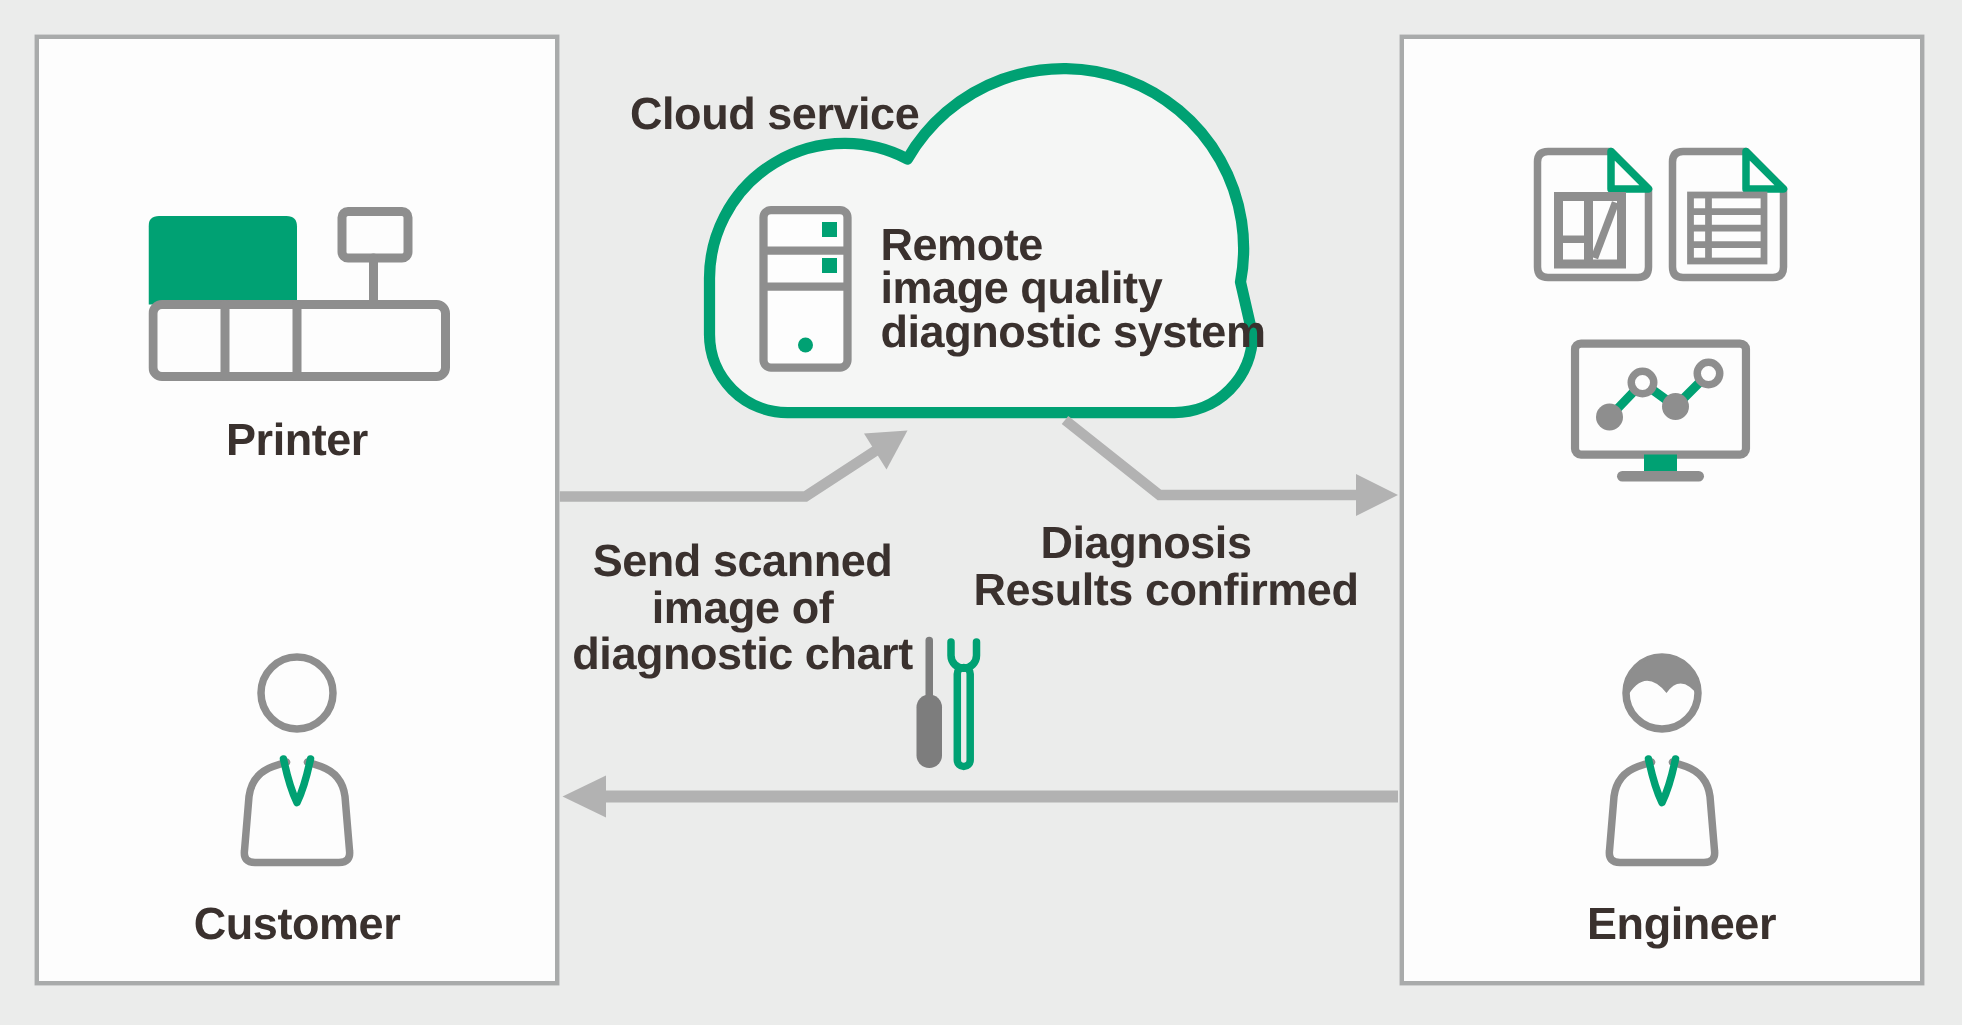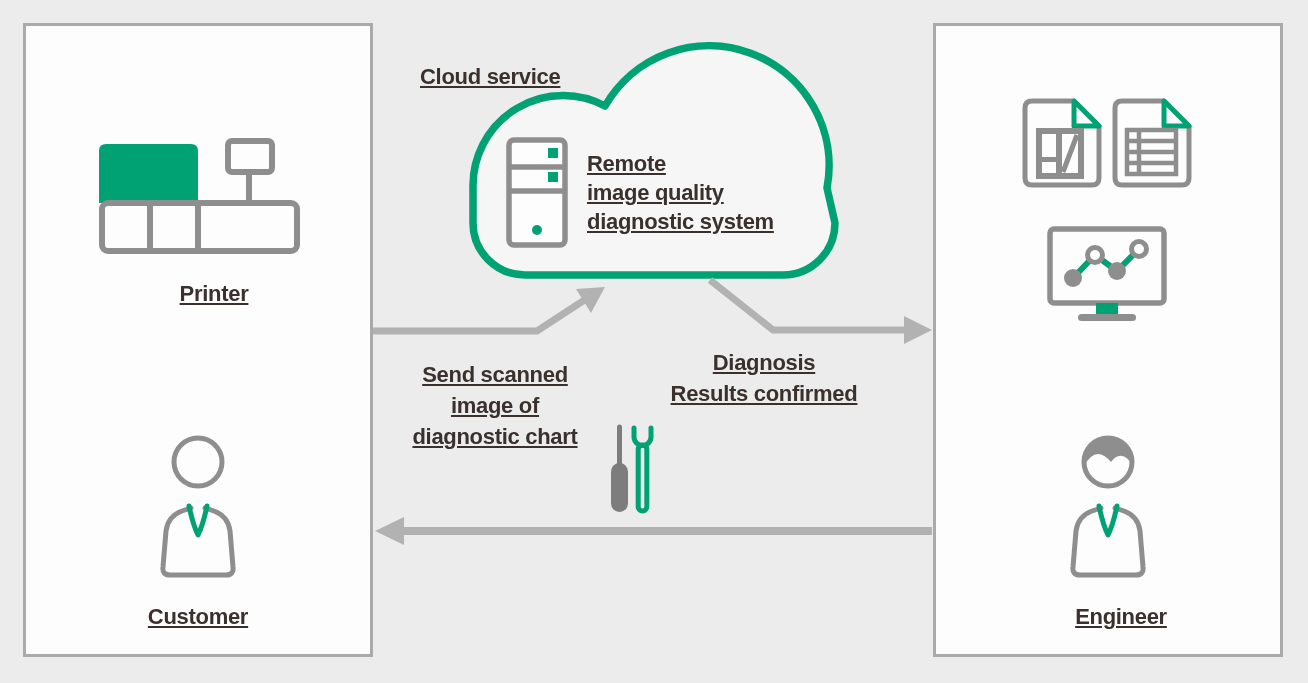--- a/index.html
+++ b/index.html
@@ -11,22 +11,22 @@
   .canvas{
     position:relative; width:1308px; height:683px; background:var(--bg);
     font-family:"Liberation Sans", sans-serif; overflow:hidden;
   }
   .box{
     position:absolute; box-sizing:border-box; background:var(--box-bg);
     border:3px solid var(--border-gray);
   }
   .abs{position:absolute;}
   .lbl{
-    position:absolute; color:var(--text); font-weight:600; font-size:22px;
-    letter-spacing:-0.3px; line-height:31px; text-align:center; white-space:nowrap;text-decoration:underline;
+    position:absolute; color:var(--text); font-weight:600; font-size:30px;
+    letter-spacing:-0.3px; line-height:31px; text-align:center; white-space:nowrap;
   }
   .lbl div{white-space:nowrap;}
   .left-al{text-align:left;}
   
   .sg{stroke:var(--icon-gray); fill:none; stroke-linejoin:round; stroke-linecap:round;}
   .sgf{fill:var(--icon-gray); stroke:none;}
   .gs{stroke:var(--green); fill:none; stroke-linejoin:round; stroke-linecap:round;}
   .gf{fill:var(--green); stroke:none;}
   .wf{fill:var(--box-bg); stroke:none;}
   .ag{stroke:var(--arrow-gray); fill:none; stroke-linejoin:miter;}
@@ -40,21 +40,21 @@
   <div class="box" style="left:23px; top:23px; width:350px; height:634px;"></div>
 
   <svg class="abs" style="left:99px; top:137px;" width="202" height="120" viewBox="0 0 202 120">
     <rect x="129" y="4" width="44" height="31" rx="4" class="wf" style="stroke:var(--icon-gray);stroke-width:6;"></rect>
     <line x1="150" y1="35" x2="150" y2="66" class="sg" style="stroke-width:6;"></line>
     <path d="M 0 66 L 0 14 Q 0 7 7 7 L 92 7 Q 99 7 99 14 L 99 66 Z" class="gf"></path>
     <rect x="3" y="66" width="195" height="48" rx="6" class="wf" style="stroke:var(--icon-gray);stroke-width:6;"></rect>
     <line x1="51" y1="66" x2="51" y2="114" class="sg" style="stroke-width:6;"></line>
     <line x1="99" y1="66" x2="99" y2="114" class="sg" style="stroke-width:6;"></line>
   </svg>
-  <div class="lbl" style="left:23px; top:278px; width:350px;padding-left:16px;">Printer</div>
+  <div class="lbl" style="left:23px; top:278px; width:350px;">Printer</div>
 
   <svg class="abs" style="left:151px; top:435px;" width="94" height="145" viewBox="0 0 94 145">
     <circle cx="47" cy="27" r="24" class="sg" style="stroke-width:5;"></circle>
     <path d="M 40 73 L 31 76 Q 17 81 15 96 L 12 132 Q 11 140 19 140 L 75 140 Q 83 140 82 132 L 79 96 Q 77 81 63 76 L 54 73" class="sg" style="stroke-width:5;"></path>
     <path d="M 38 71 Q 42 90 47 100 Q 52 90 56 71" class="gs" style="stroke-width:5;"></path>
   </svg>
   <div class="lbl" style="left:23px; top:601px; width:350px;">Customer</div>
 
   <div class="box" style="left:933px; top:23px; width:350px; height:634px;"></div>
 

